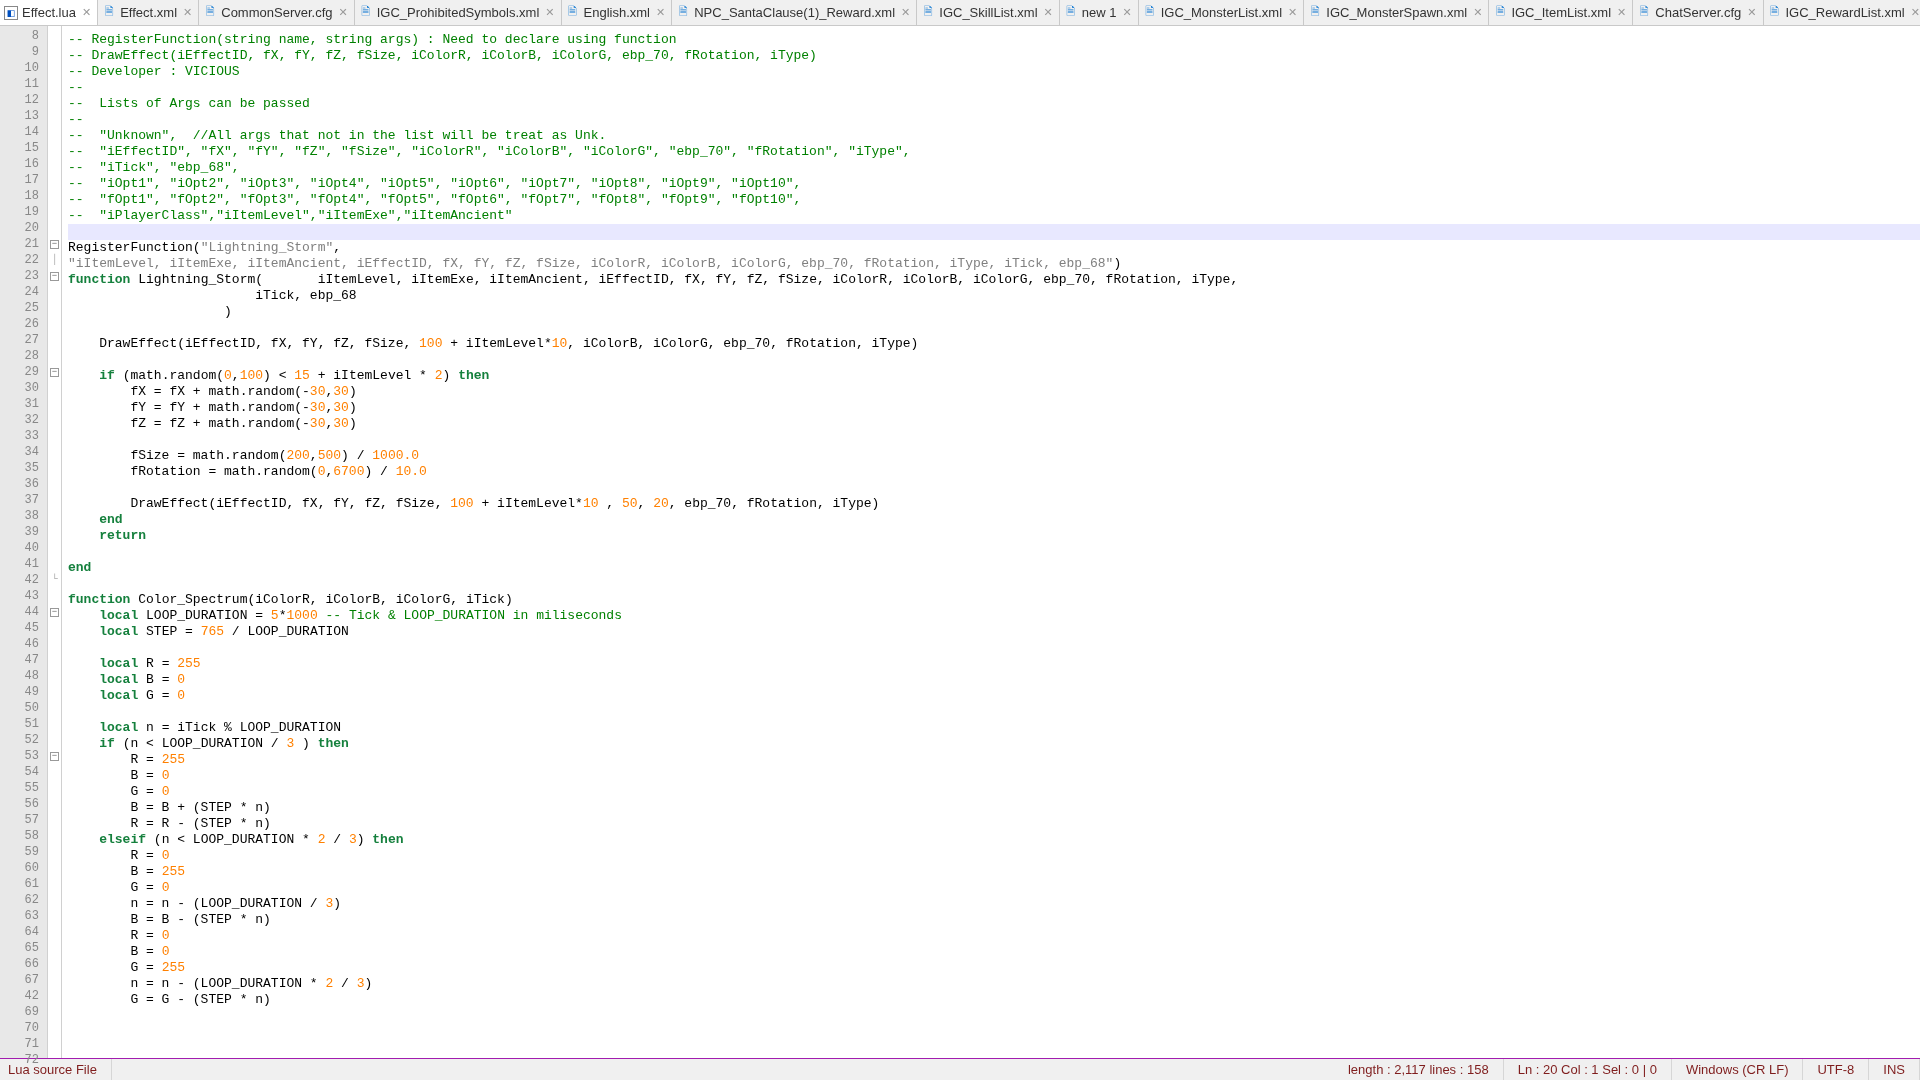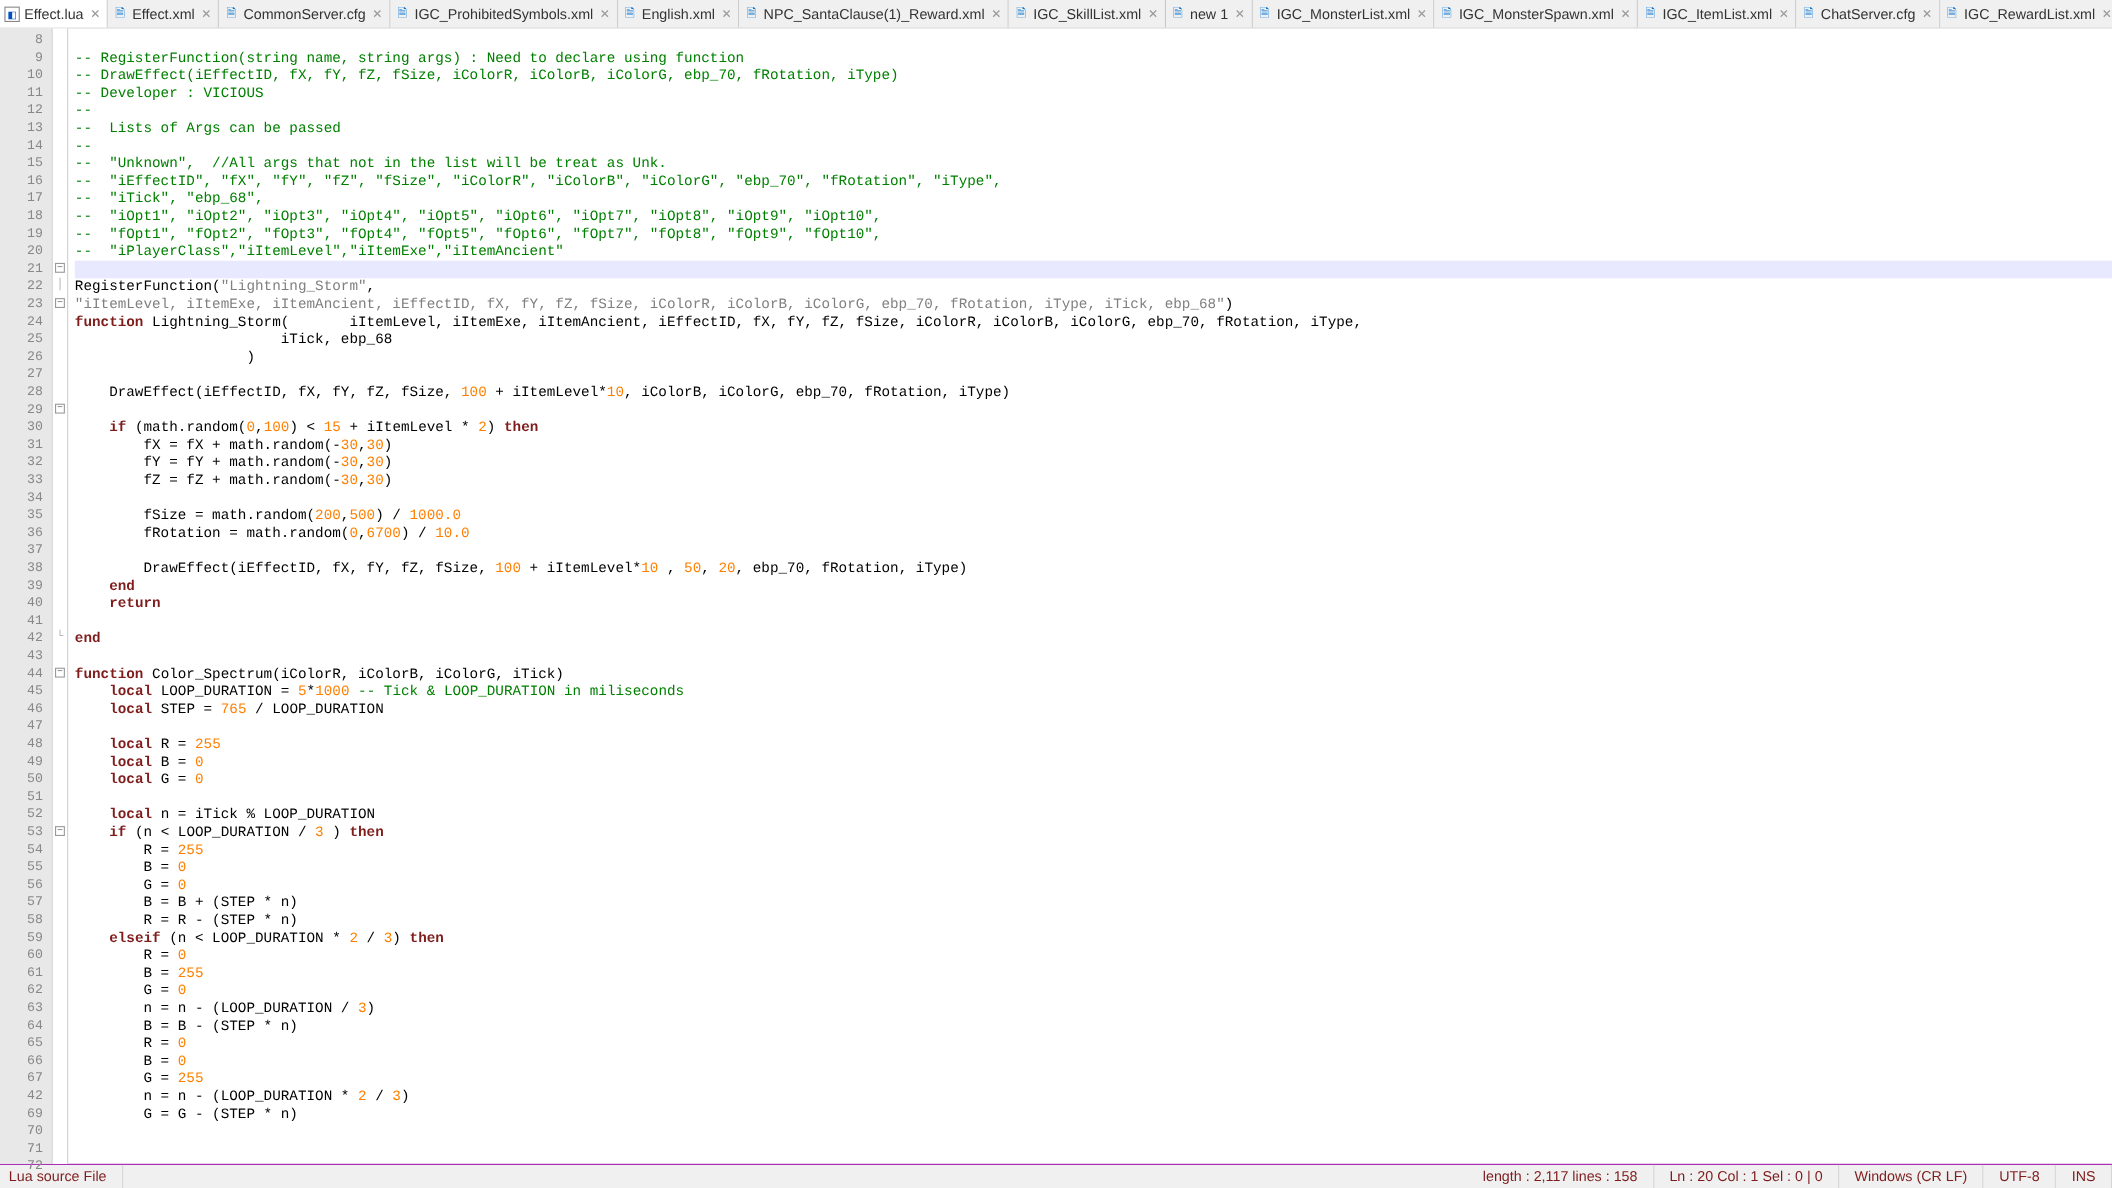--- a/index.html
+++ b/index.html
@@ -12,29 +12,29 @@
 .tab .icon { width:14px; height:14px; display:inline-flex; align-items:center; justify-content:center; font-size:11px; }
 .tab .close { font-size:11px; color:#999; margin-left:2px; }
 
 
 .editor { display:flex; height:1032px; background:#fff; }
 .gutter { width:48px; background:#e8e8e8; border-right:1px solid #d0d0d0; text-align:right; padding-top:2px; }
 .gutter div { height:16px; line-height:16px; padding-right:8px; font-size:12px; color:#888; }
 .fold-col { width:14px; border-right:1px solid #d0d0d0; background:#fff; padding-top:2px; }
 .fold-col div { height:16px; line-height:16px; text-align:center; font-size:10px; color:#888; position:relative; }
 .fold-box { display:inline-block; width:9px; height:9px; border:1px solid #999; line-height:7px; font-size:9px; color:#666; background:#fff; }
-.code { flex:1; padding-top:19px; padding-left:6px; overflow:hidden; }
+.code { flex:1; padding-top:6px; padding-left:6px; overflow:hidden; }
 .code-line { height:16px; line-height:16px; white-space:pre; font-size:13px; }
 .code-line.current { background:#e8e8ff; width:100%; }
 
 
 .cm { color:#008000; }       
 .str { color:#808080; }      
 .num { color:#ff8000; }      
-.kw { color:#7f1d1d; font-weight:bold; }  
+.kw { color:#15803d; font-weight:bold; }  
 .fn { color:#000; }          
 
 
 .status-bar { height:22px; background:#f0f0f0; border-top:1px solid #a21caf; display:flex; align-items:flex-end; font-family:"Segoe UI",Tahoma,sans-serif; font-size:13px; color:#7f1d1d; }
 .status-cell { padding:0 14px; border-right:1px solid #d6d6d6; height:100%; display:flex; align-items:center; }
 .status-left { padding-left:8px; }
 .sp { flex:1; }
 </style>
 </head>
 <body>

